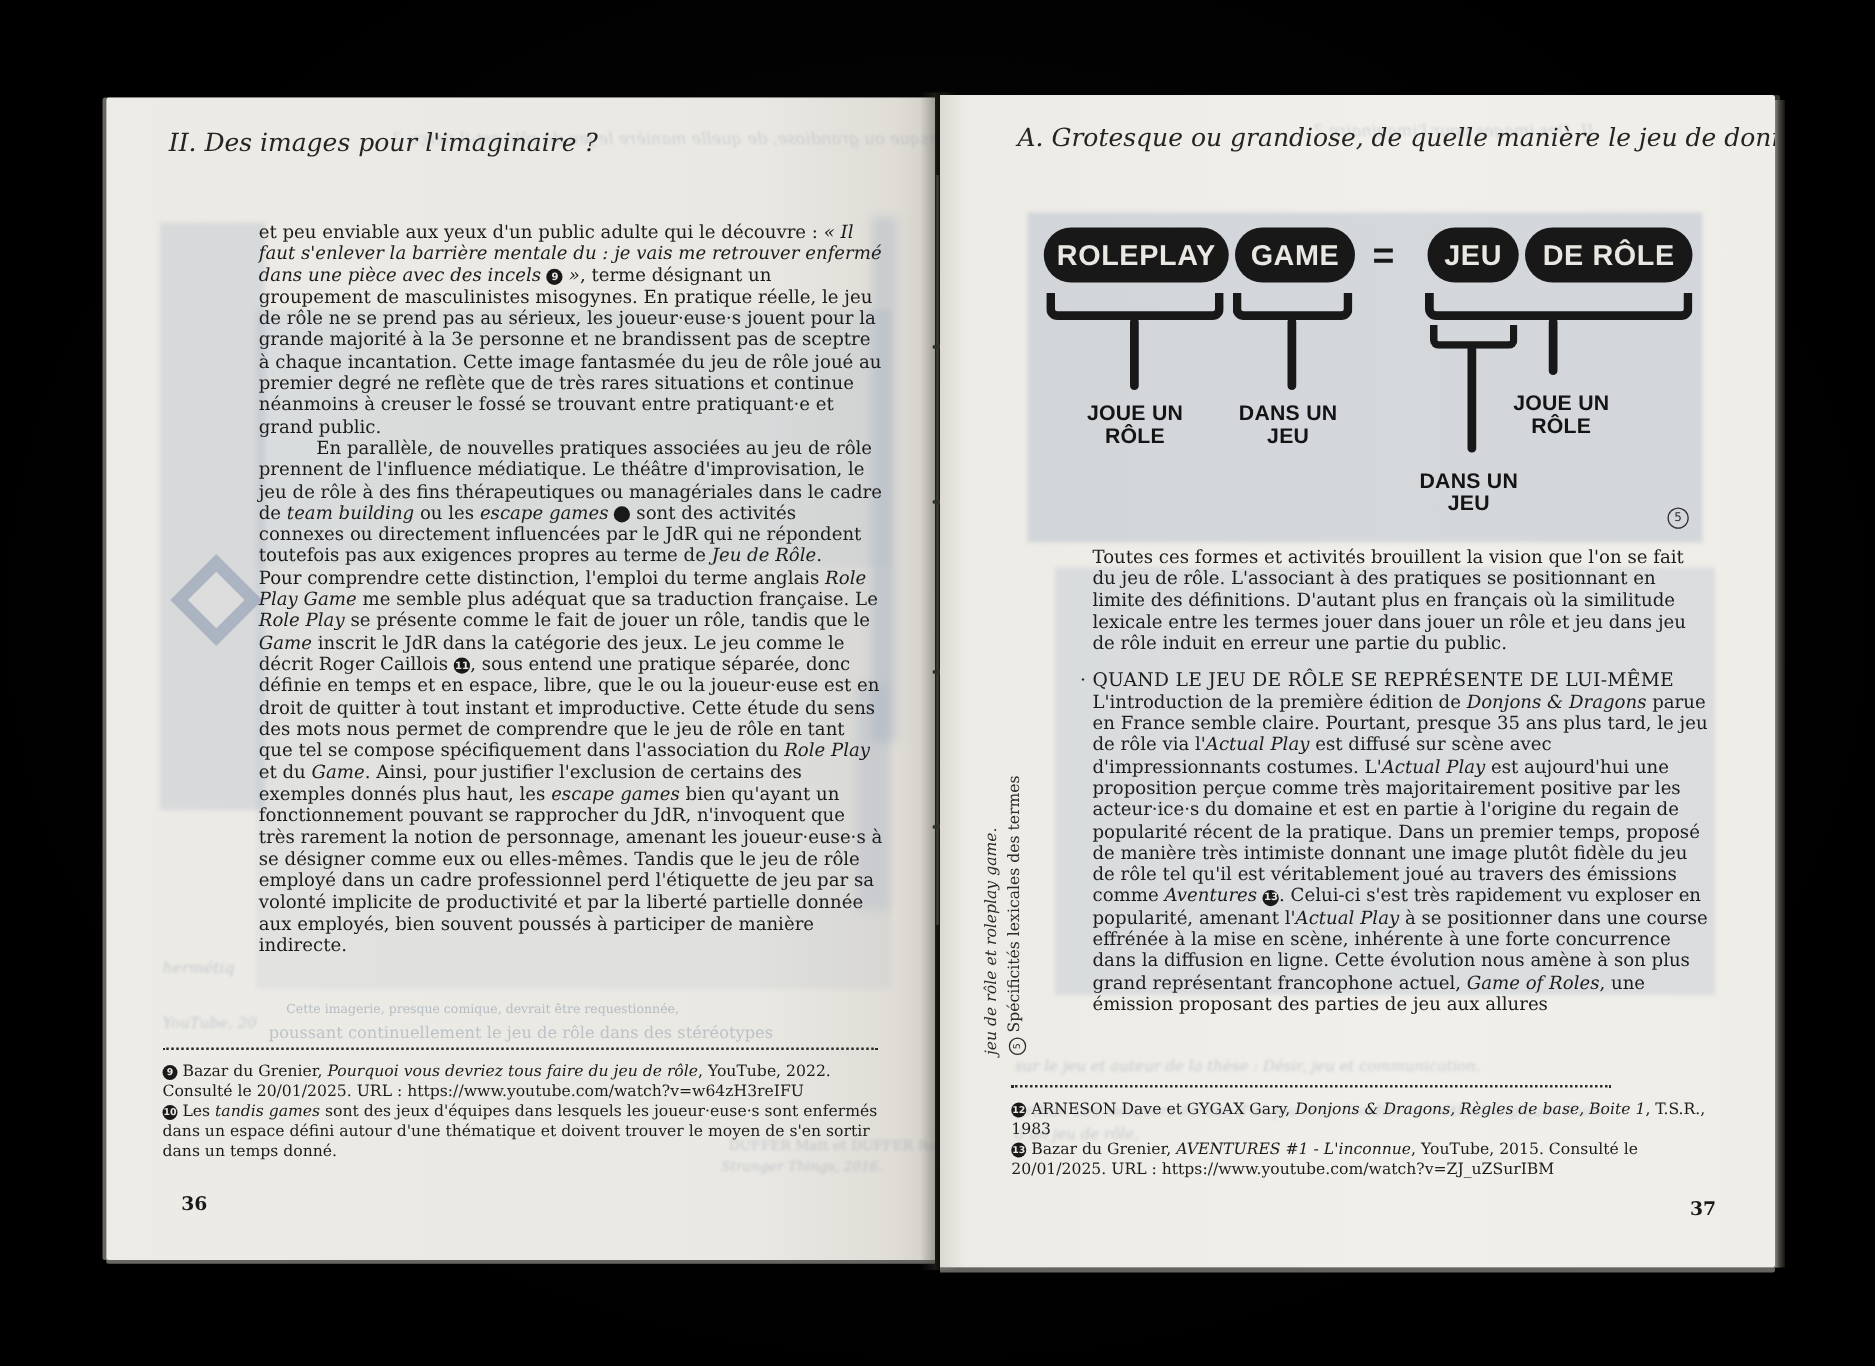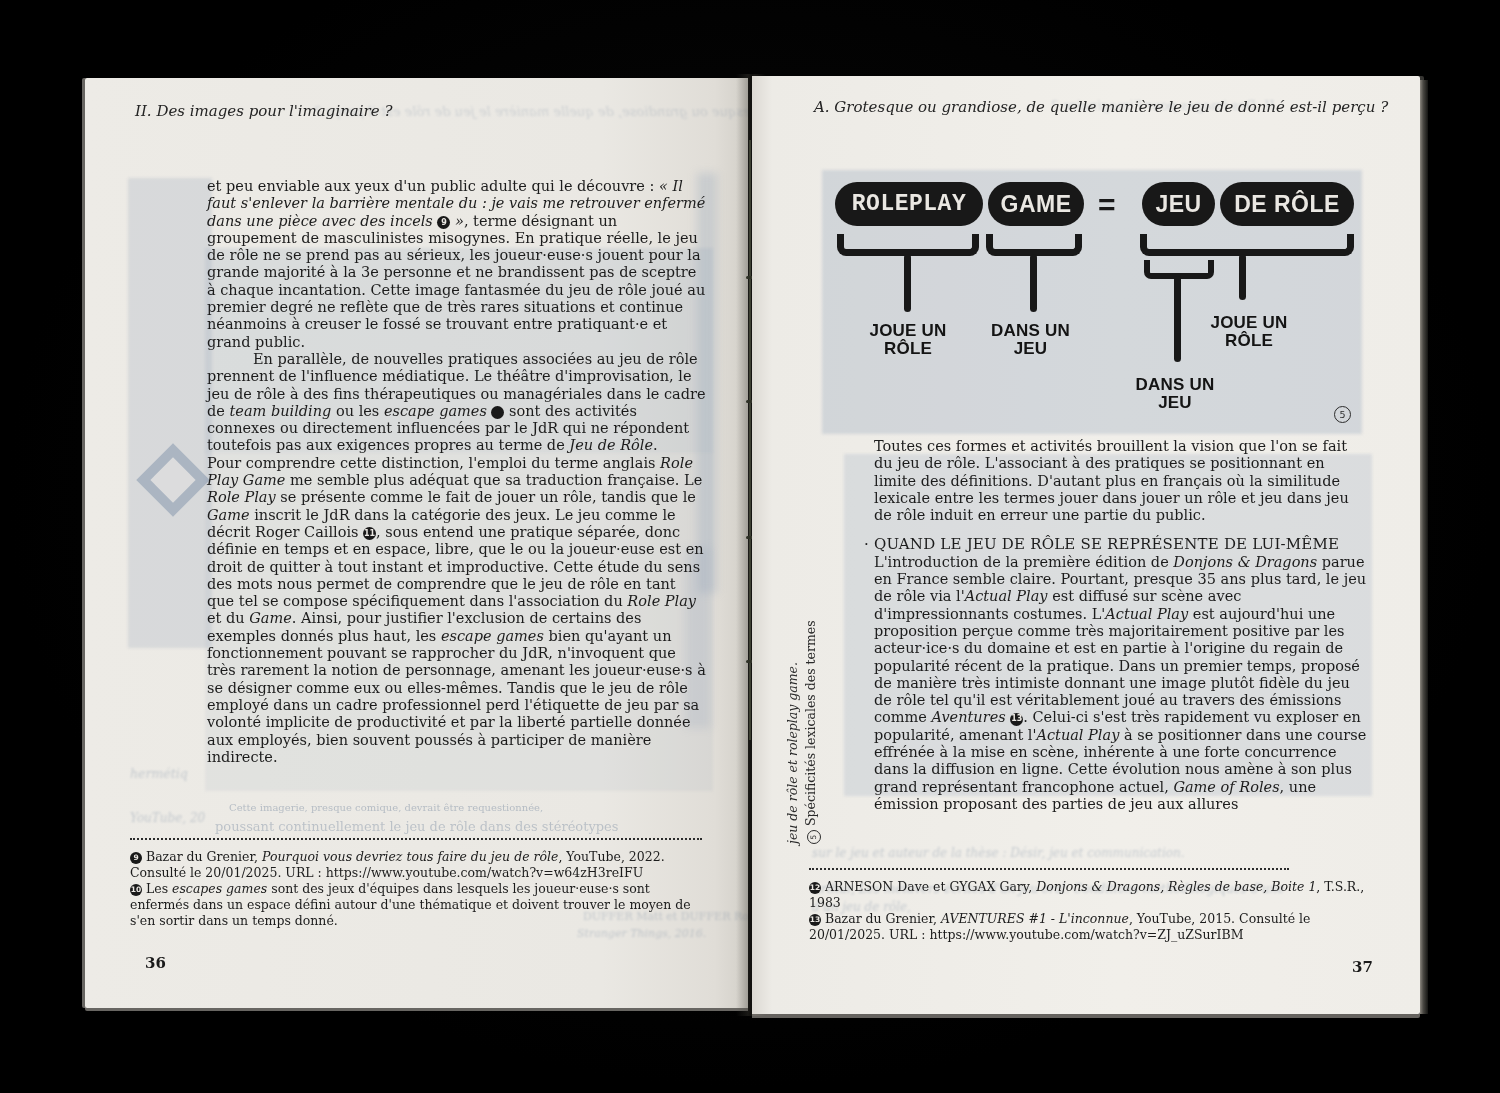--- a/index.html
+++ b/index.html
@@ -5,21 +5,21 @@
   html,body{margin:0;padding:0;background:#000;}
   .scene{position:relative;width:1500px;height:1093px;background:radial-gradient(ellipse at 50% 45%, #0a0a0a 0%, #000 70%);overflow:hidden;
          font-family:"DejaVu Serif", serif;color:#1c1c1c;}
   .page{position:absolute;overflow:hidden;}
   .page-left{left:85px;top:78px;width:663px;height:930px;
     background:linear-gradient(90deg,#edebe6 0%,#eae8e3 78%,#e0ddd7 95%,#d2cfc8 100%);
     border-radius:2px 0 0 2px;box-shadow:0 3px 0 rgba(190,186,178,.55), -3px 0 0 rgba(205,201,193,.5);}
   .page-right{left:752px;top:76px;width:668px;height:938px;
     background:linear-gradient(90deg,#dcd9d3 0%,#edebe6 3%,#f1efea 55%,#efede8 100%);
     border-radius:0 2px 2px 0;box-shadow:0 4px 0 rgba(185,181,173,.55), 4px 0 0 rgba(120,117,110,.45);}
-  .running-head{position:absolute;font-style:italic;font-size:15px;color:#242424;white-space:nowrap;}
+  .running-head{position:absolute;font-style:italic;font-size:20px;color:#242424;white-space:nowrap;}
   .pageno{position:absolute;font-weight:700;font-size:15px;color:#1a1a1a;}
   .bodycol{position:absolute;font-size:14.5px;line-height:17.3px;text-align:left;}
   .para{margin:0;}
   .para.indent{text-indent:46px;}
   .subhead{margin:12px 0 0 -10px;font-weight:700;font-size:15px;letter-spacing:.2px;}
   .quote{margin:0;text-align:right;font-size:14.5px;}
   .quote .it, .quote{font-style:italic;font-weight:600;}
   .it{font-style:italic;}
   .bd{font-weight:400;}
   .bdit{font-weight:700;font-style:italic;}
@@ -92,21 +92,21 @@
 
     <div class="bodycol" style="left:122px;top:100px;width:500px;">
         <p class="para"><span>et peu enviable aux yeux d'un public adulte qui le découvre : </span><span class="it">« Il faut s'enlever la barrière mentale du : je vais me retrouver enfermé dans une pièce avec des incels </span><span class="mk">9</span><span class="it"> »</span><span>, terme désignant un groupement de masculinistes misogynes. En pratique réelle, le jeu de rôle ne se prend pas au sérieux, les joueur·euse·s jouent pour la grande majorité à la 3e personne et ne brandissent pas de sceptre à chaque incantation. Cette image fantasmée du jeu de rôle joué au premier degré ne reflète que de très rares situations et continue néanmoins à creuser le fossé se trouvant entre pratiquant·e et grand public.</span></p>
         <p class="para indent"><span>En parallèle, de nouvelles pratiques associées au jeu de rôle prennent de l'influence médiatique. Le théâtre d'improvisation, le jeu de rôle à des fins thérapeutiques ou managériales dans le cadre de </span><span class="it">team building</span><span> ou les </span><span class="it">escape games </span><span class="mk">10</span><span> sont des activités connexes ou directement influencées par le JdR qui ne répondent toutefois pas aux exigences propres au terme de </span><span class="it">Jeu de Rôle</span><span>.</span></p>
         <p class="para"><span>Pour comprendre cette distinction, l'emploi du terme anglais </span><span class="it">Role Play Game</span><span> me semble plus adéquat que sa traduction française. Le </span><span class="it">Role Play</span><span> se présente comme le fait de jouer un rôle, tandis que le </span><span class="it">Game</span><span> inscrit le JdR dans la catégorie des jeux. Le jeu comme le décrit Roger Caillois </span><span class="mk">11</span><span>, sous entend une pratique séparée, donc définie en temps et en espace, libre, que le ou la joueur·euse est en droit de quitter à tout instant et improductive. Cette étude du sens des mots nous permet de comprendre que le jeu de rôle en tant que tel se compose spécifiquement dans l'association du </span><span class="it">Role Play</span><span> et du </span><span class="it">Game</span><span>. Ainsi, pour justifier l'exclusion de certains des exemples donnés plus haut, les </span><span class="it">escape games</span><span> bien qu'ayant un fonctionnement pouvant se rapprocher du JdR, n'invoquent que très rarement la notion de personnage, amenant les joueur·euse·s à se désigner comme eux ou elles-mêmes. Tandis que le jeu de rôle employé dans un cadre professionnel perd l'étiquette de jeu par sa volonté implicite de productivité et par la liberté partielle donnée aux employés, bien souvent poussés à participer de manière indirecte.</span></p>
       </div>
 
     <div class="dots" style="left:45px;top:760px;width:572px;"></div>
     <div class="fnblock" style="left:45px;top:771px;width:582px;">
         <p class="fn"><span class="mk">9</span><span> Bazar du Grenier, </span><span class="it">Pourquoi vous devriez tous faire du jeu de rôle</span><span>, YouTube, 2022. Consulté le 20/01/2025. URL : https://www.youtube.com/watch?v=w64zH3reIFU</span></p>
-        <p class="fn"><span class="mk">10</span><span> Les </span><span class="it">escapes games</span><span> sont des jeux d'équipes dans lesquels les joueur·euse·s sont enfermés dans un espace défini autour d'une thématique et doivent trouver le moyen de s'en sortir dans un temps donné.</span></p>
+        <p class="fn"><span class="mk">10</span><span> Les </span><span class="it">tandis games</span><span> sont des jeux d'équipes dans lesquels les joueur·euse·s sont enfermés dans un espace défini autour d'une thématique et doivent trouver le moyen de s'en sortir dans un temps donné.</span></p>
       </div>
 
     <div class="pageno" style="left:60px;top:876px;">36</div>
   </div>
 
   <div class="gutter">
     <div class="stitch-line"></div>
     <div class="stitch-tick" style="top:202px;"></div>
     <div class="stitch-tick" style="top:326px;"></div>
     <div class="stitch-tick" style="top:462px;"></div>
@@ -118,21 +118,21 @@
     <div class="smudge" style="left:70px;top:94px;width:540px;height:264px;background:rgba(160,174,194,.36);"></div>
     <div class="smudge" style="left:92px;top:378px;width:528px;height:342px;background:rgba(160,174,194,.26);"></div>
     <span class="gl mirror" style="left:300px;top:22px;font-size:13px;">II. Des images pour l'imaginaire ?</span>
     <span class="gl ital faint" style="left:60px;top:770px;font-size:12px;">sur le jeu et auteur de la thèse : Désir, jeu et communication.</span>
     <span class="gl ital faint" style="left:60px;top:806px;font-size:12px;">Arthur, Les métavers écrites d'un jeu oral. Conditions méthodologiques d'une</span>
     <span class="gl ital faint" style="left:60px;top:824px;font-size:12px;">d'un jeu de rôle,</span>
 
     <div class="running-head" style="left:62px;top:22px;">A. Grotesque ou grandiose, de quelle manière le jeu de donné est-il perçu ?</div>
 
     <div>
-      <div class="pill" style="left:83px;top:106px;width:148px;font-family:Liberation Mono, monospace;">ROLEPLAY</div>
+      <div class="pill" style="left:83px;top:106px;width:148px;">ROLEPLAY</div>
       <div class="pill" style="left:236px;top:106px;width:96px;">GAME</div>
       <div class="eq" style="left:346px;top:114px;">=</div>
       <div class="pill" style="left:390px;top:106px;width:73px;">JEU</div>
       <div class="pill" style="left:468px;top:106px;width:134px;">DE RÔLE</div>
 
       <div class="brk" style="left:85px;top:158px;width:142px;"></div>
       <div class="stem" style="left:152px;top:178px;height:58px;"></div>
       <div class="blabel" style="left:96px;top:246px;width:120px;">JOUE UN
 RÔLE</div>
 

